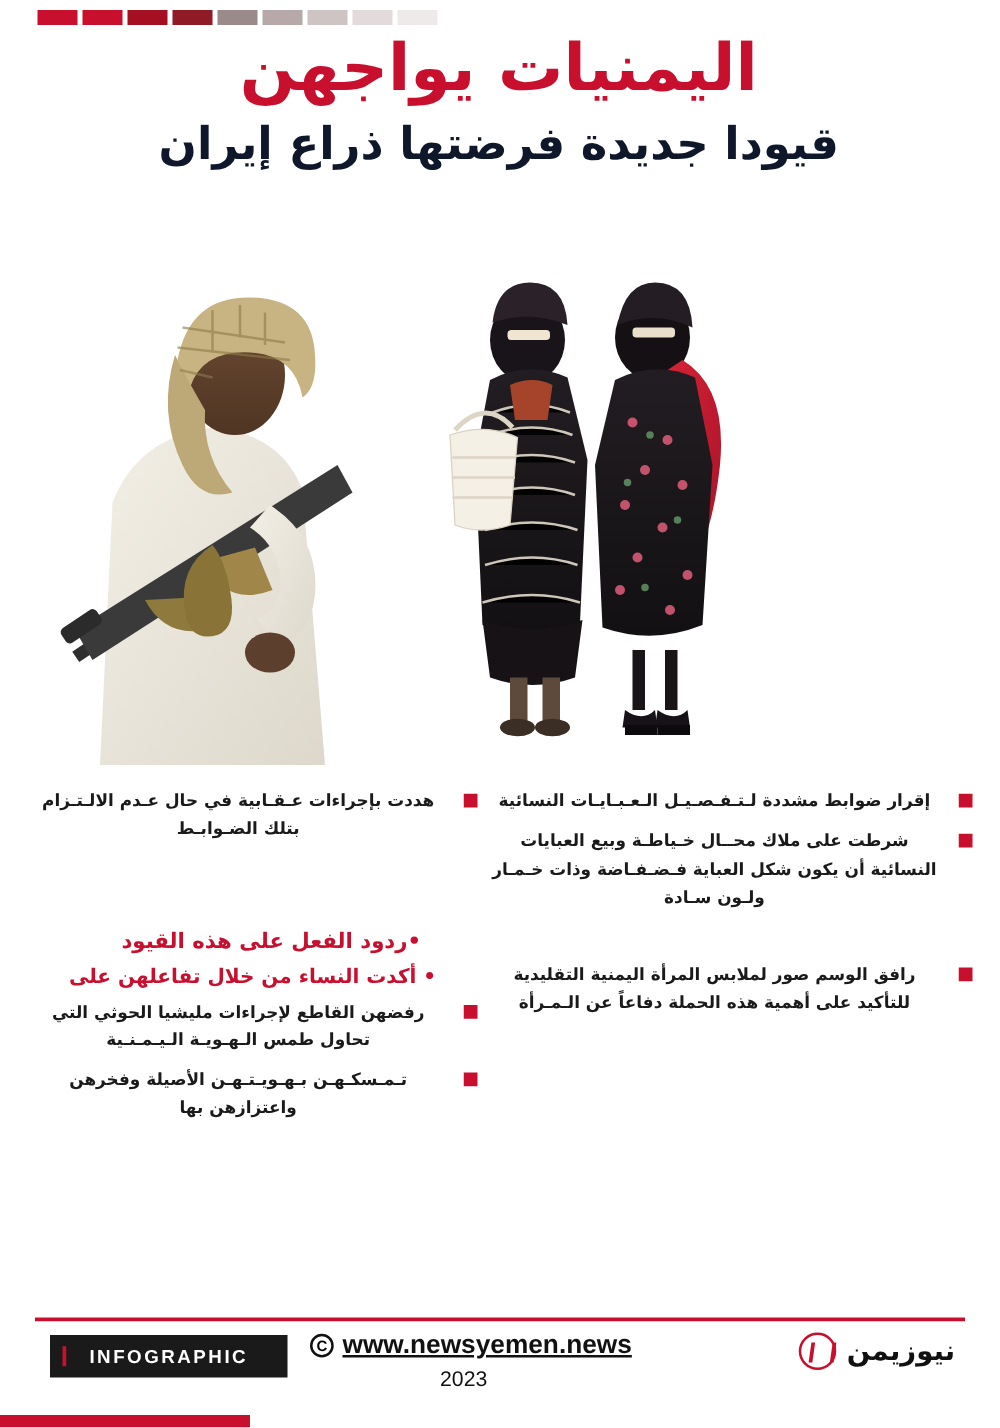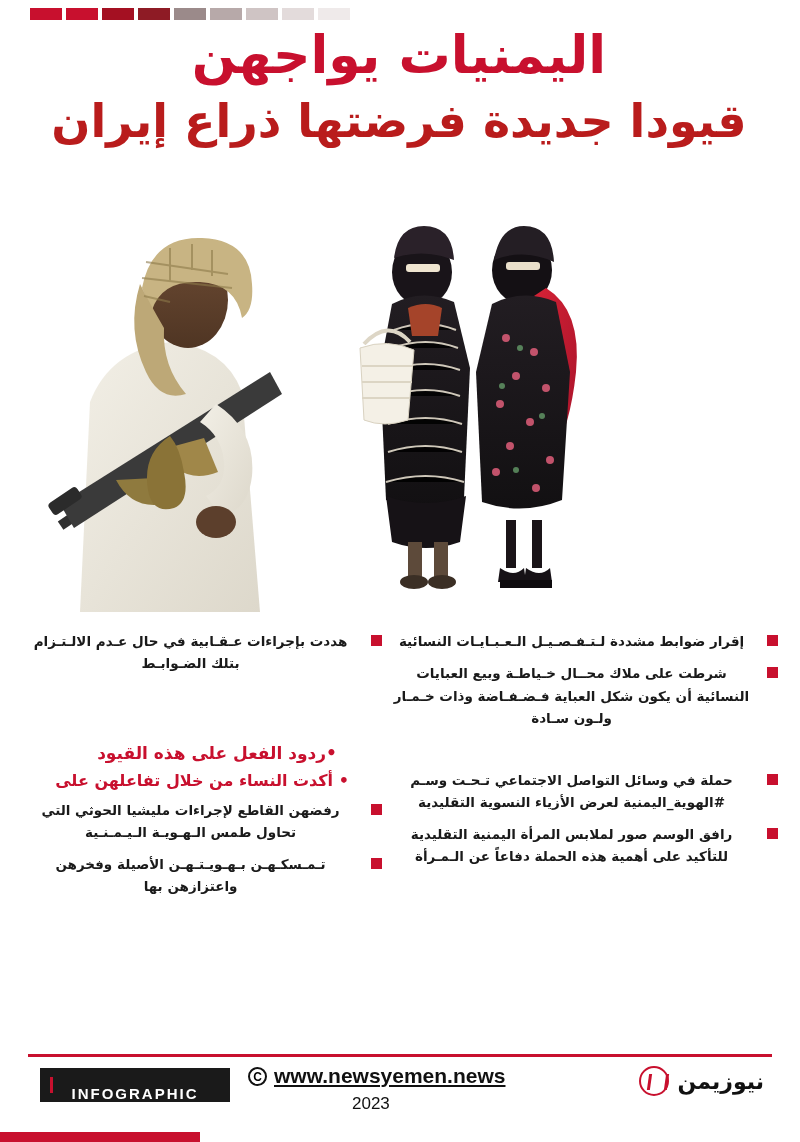--- a/index.html
+++ b/index.html
@@ -41,23 +41,23 @@
   }
   .headline .line1 {
     font-size: 52px;
     font-weight: bold;
     color: #c8102e;
     line-height: 1.15;
     letter-spacing: -1px;
   }
   .headline .line2 {
     margin-top: 8px;
-    font-size: 46px;
-    font-weight: bold;
-    color: #b91c1c;
+    font-size: 36px;
+    font-weight: bold;
+    color: #0f172a;
     line-height: 1.2;
   }
 
   
   .photo {
     position: absolute;
     top: 212px;
     left: 0;
     width: 800px;
     height: 420px;
@@ -161,21 +161,21 @@
     background: #c8102e;
   }
   .infobadge {
     position: absolute;
     top: 18px;
     left: 40px;
     width: 190px;
     height: 34px;
     background: #1a1a1a;
     display: flex;
-    align-items: flex-end;
+    align-items: center;
     justify-content: center;
   }
   .infobadge span {
     color: #ffffff;
     font-size: 15px;
     letter-spacing: 2px;
     font-weight: bold;
     font-family: "Liberation Sans", sans-serif;
     direction: ltr;
   }
@@ -424,24 +424,20 @@
     </div>
 
     <div class="sec-title-right-block" style="margin-top:2px;">
       <div class="sec-title centered">•ردود الفعل على هذه القيود</div>
     </div>
 
     <div class="cols">
       <div class="col-right">
         <div class="item">
           <span class="marker"></span>
-          <span class="txt">حملة في وسائل التواصل الاجتماعي تـحـت وسـم #الهوية_اليمنية لعرض الأزياء النسوية التقليدية</span>
-        </div>
-        <div class="item">
-          <span class="marker"></span>
           <span class="txt">رافق الوسم صور لملابس المرأة اليمنية التقليدية للتأكيد على أهمية هذه الحملة دفاعاً عن الـمـرأة</span>
         </div>
       </div>
       <div class="col-left">
         <div class="redhead">• أكدت النساء من خلال تفاعلهن على</div>
         <div class="item">
           <span class="marker"></span>
           <span class="txt">رفضهن القاطع لإجراءات مليشيا الحوثي التي تحاول طمس الـهـويـة الـيـمـنـية</span>
         </div>
         <div class="item">

